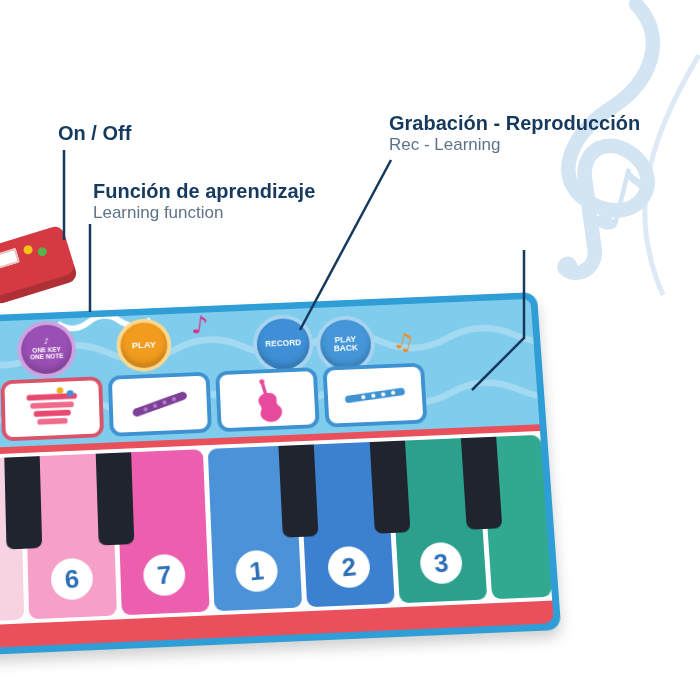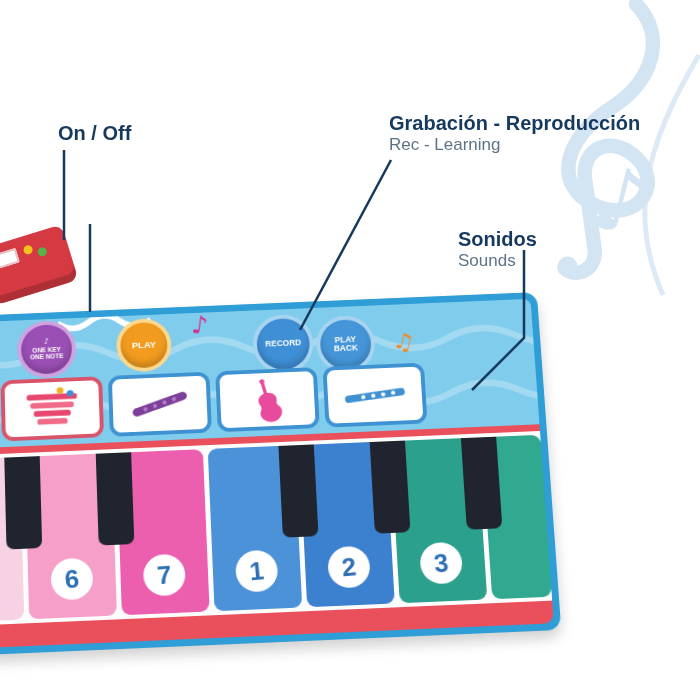--- a/index.html
+++ b/index.html
@@ -98,30 +98,30 @@
     <line x1="64" y1="150" x2="64" y2="240"></line>
     <line x1="90" y1="224" x2="90" y2="312"></line>
     <line x1="391" y1="160" x2="300" y2="330"></line>
     <polyline points="524,250 524,338 472,390"></polyline>
   </svg>
 
   <div class="callout" style="left:58px;top:122px;">
     <div class="callout-title">On / Off</div>
   </div>
 
+  <div class="callout" style="left:93px;top:180px;">
+    <div class="callout-title">Función de aprendizaje</div>
+    <div class="callout-sub">Learning function</div>
+  </div>
 
   <div class="callout" style="left:389px;top:112px;">
     <div class="callout-title">Grabación - Reproducción</div>
     <div class="callout-sub">Rec - Learning</div>
   </div>
 
-  <div class="callout" style="left:458px;top:228px;">
-    <div class="callout-title">Sonidos</div>
-    <div class="callout-sub">Sounds</div>
-  </div>
 
   <div class="device">
     <div class="sticker"></div>
     <div class="d-yellow"></div>
     <div class="d-green"></div>
   </div>
 
   <div class="mat">
     <div class="mat-red">
 

